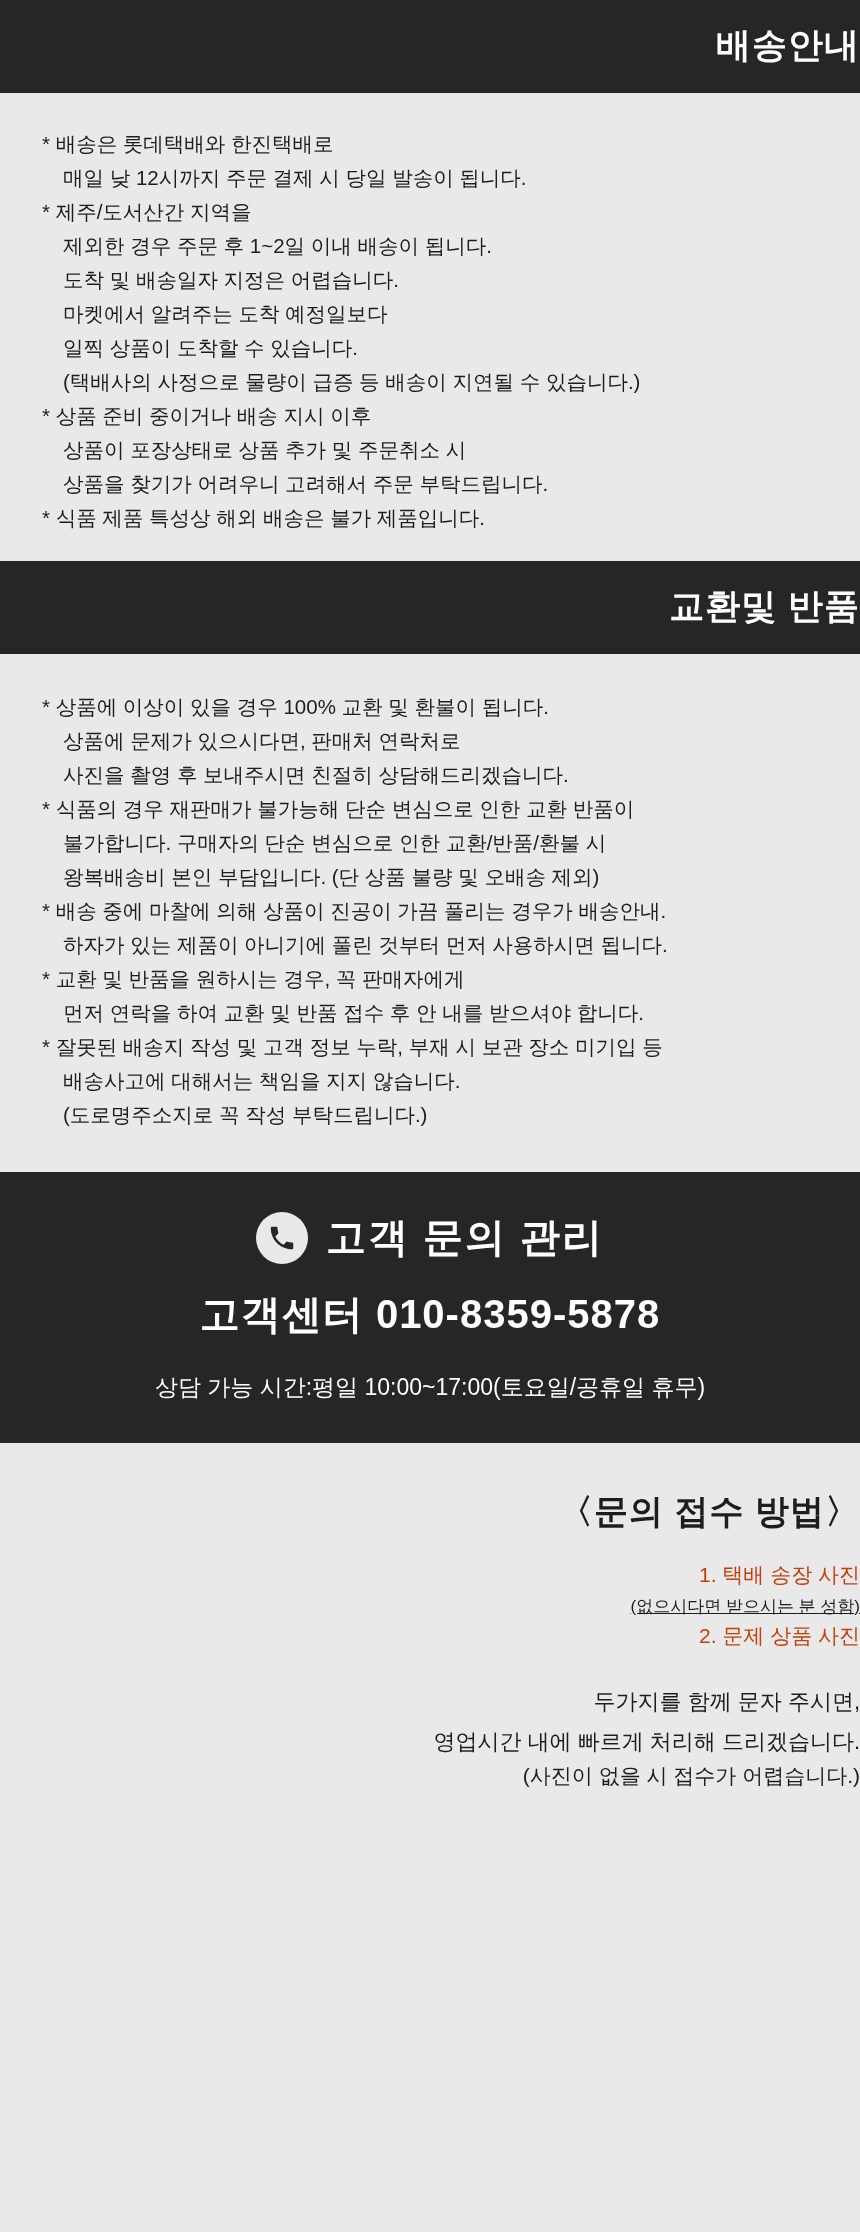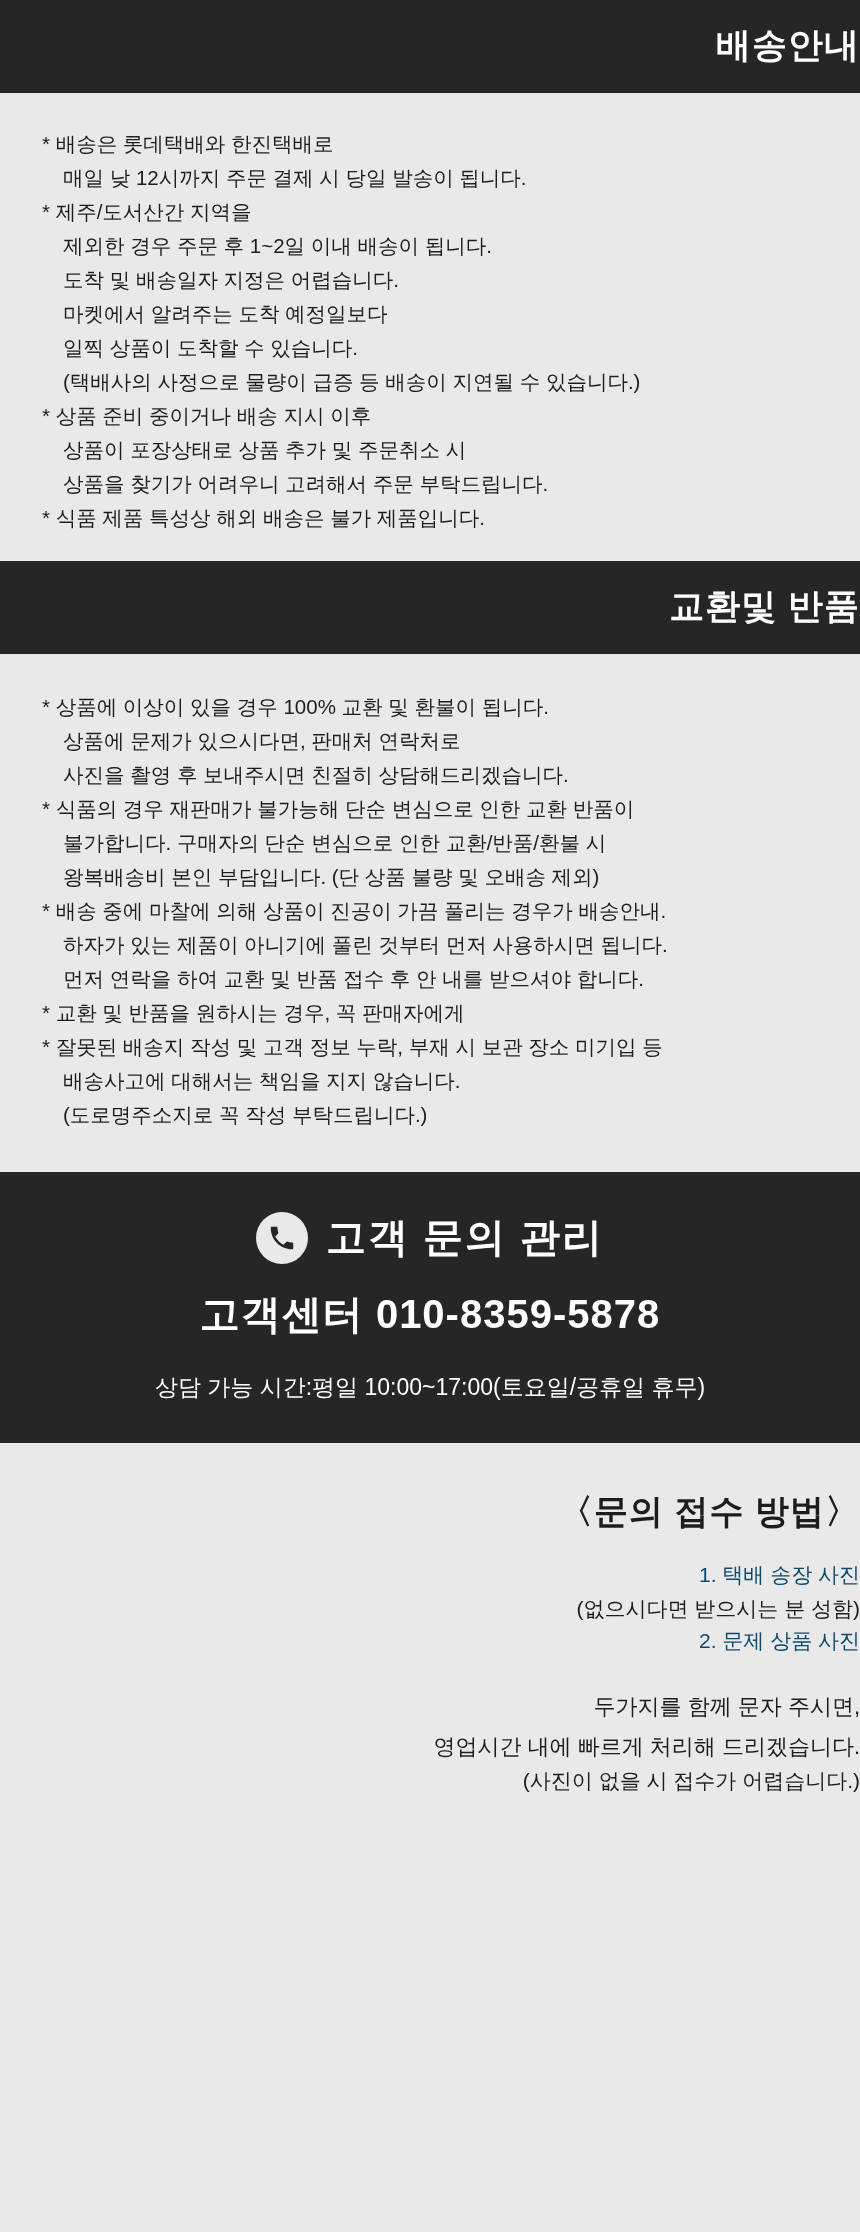--- a/index.html
+++ b/index.html
@@ -105,30 +105,31 @@
     padding: 46px 0 58px 0;
   }
   .inquiry-title {
     font-size: 34px;
     font-weight: bold;
     color: #1d1d1d;
     letter-spacing: 1px;
   }
   .inquiry-step {
     font-size: 21px;
-    color: #0c4a6e;
+    color: #c2410c;
     margin-top: 26px;
   }
   .inquiry-step.second {
     margin-top: 4px;
   }
   .inquiry-sub {
-    font-size: 21px;
+    font-size: 17px;
     color: #1d1d1d;
     margin-top: 6px;
+    text-decoration: underline;
   }
   .inquiry-closing {
     font-size: 22px;
     color: #1d1d1d;
     margin-top: 34px;
     line-height: 36px;
   }
   .inquiry-note {
     font-size: 21px;
     color: #1d1d1d;
@@ -161,22 +162,22 @@
 
   <div class="body-block exchange-body">
     <div class="line">* 상품에 이상이 있을 경우 100% 교환 및 환불이 됩니다.</div>
     <div class="line indent">상품에 문제가 있으시다면, 판매처 연락처로</div>
     <div class="line indent">사진을 촬영 후 보내주시면 친절히 상담해드리겠습니다.</div>
     <div class="line">* 식품의 경우 재판매가 불가능해 단순 변심으로 인한 교환 반품이</div>
     <div class="line indent">불가합니다. 구매자의 단순 변심으로 인한 교환/반품/환불 시</div>
     <div class="line indent">왕복배송비 본인 부담입니다. (단 상품 불량 및 오배송 제외)</div>
     <div class="line">* 배송 중에 마찰에 의해 상품이 진공이 가끔 풀리는 경우가 배송안내.</div>
     <div class="line indent">하자가 있는 제품이 아니기에 풀린 것부터 먼저 사용하시면 됩니다.</div>
+    <div class="line">* 교환 및 반품을 원하시는 경우, 꼭 판매자에게</div>
     <div class="line indent">먼저 연락을 하여 교환 및 반품 접수 후 안 내를 받으셔야 합니다.</div>
-    <div class="line">* 교환 및 반품을 원하시는 경우, 꼭 판매자에게</div>
     <div class="line">* 잘못된 배송지 작성 및 고객 정보 누락, 부재 시 보관 장소 미기입 등</div>
     <div class="line indent">배송사고에 대해서는 책임을 지지 않습니다.</div>
     <div class="line indent">(도로명주소지로 꼭 작성 부탁드립니다.)</div>
   </div>
 
   <div class="cs-panel">
     <div class="cs-title-row">
       <span class="phone-circle">
         <svg width="30" height="30" viewBox="0 0 24 24" aria-hidden="true">
           <path d="M6.6 10.8c1.4 2.8 3.8 5.2 6.6 6.6l2.2-2.2c.3-.3.7-.4 1-.2 1.1.4 2.3.6 3.6.6.6 0 1 .4 1 1V20c0 .6-.4 1-1 1C10.6 21 3 13.4 3 4c0-.6.4-1 1-1h3.4c.6 0 1 .4 1 1 0 1.2.2 2.4.6 3.6.1.3 0 .7-.2 1l-2.2 2.2z" fill="#262626"></path>

